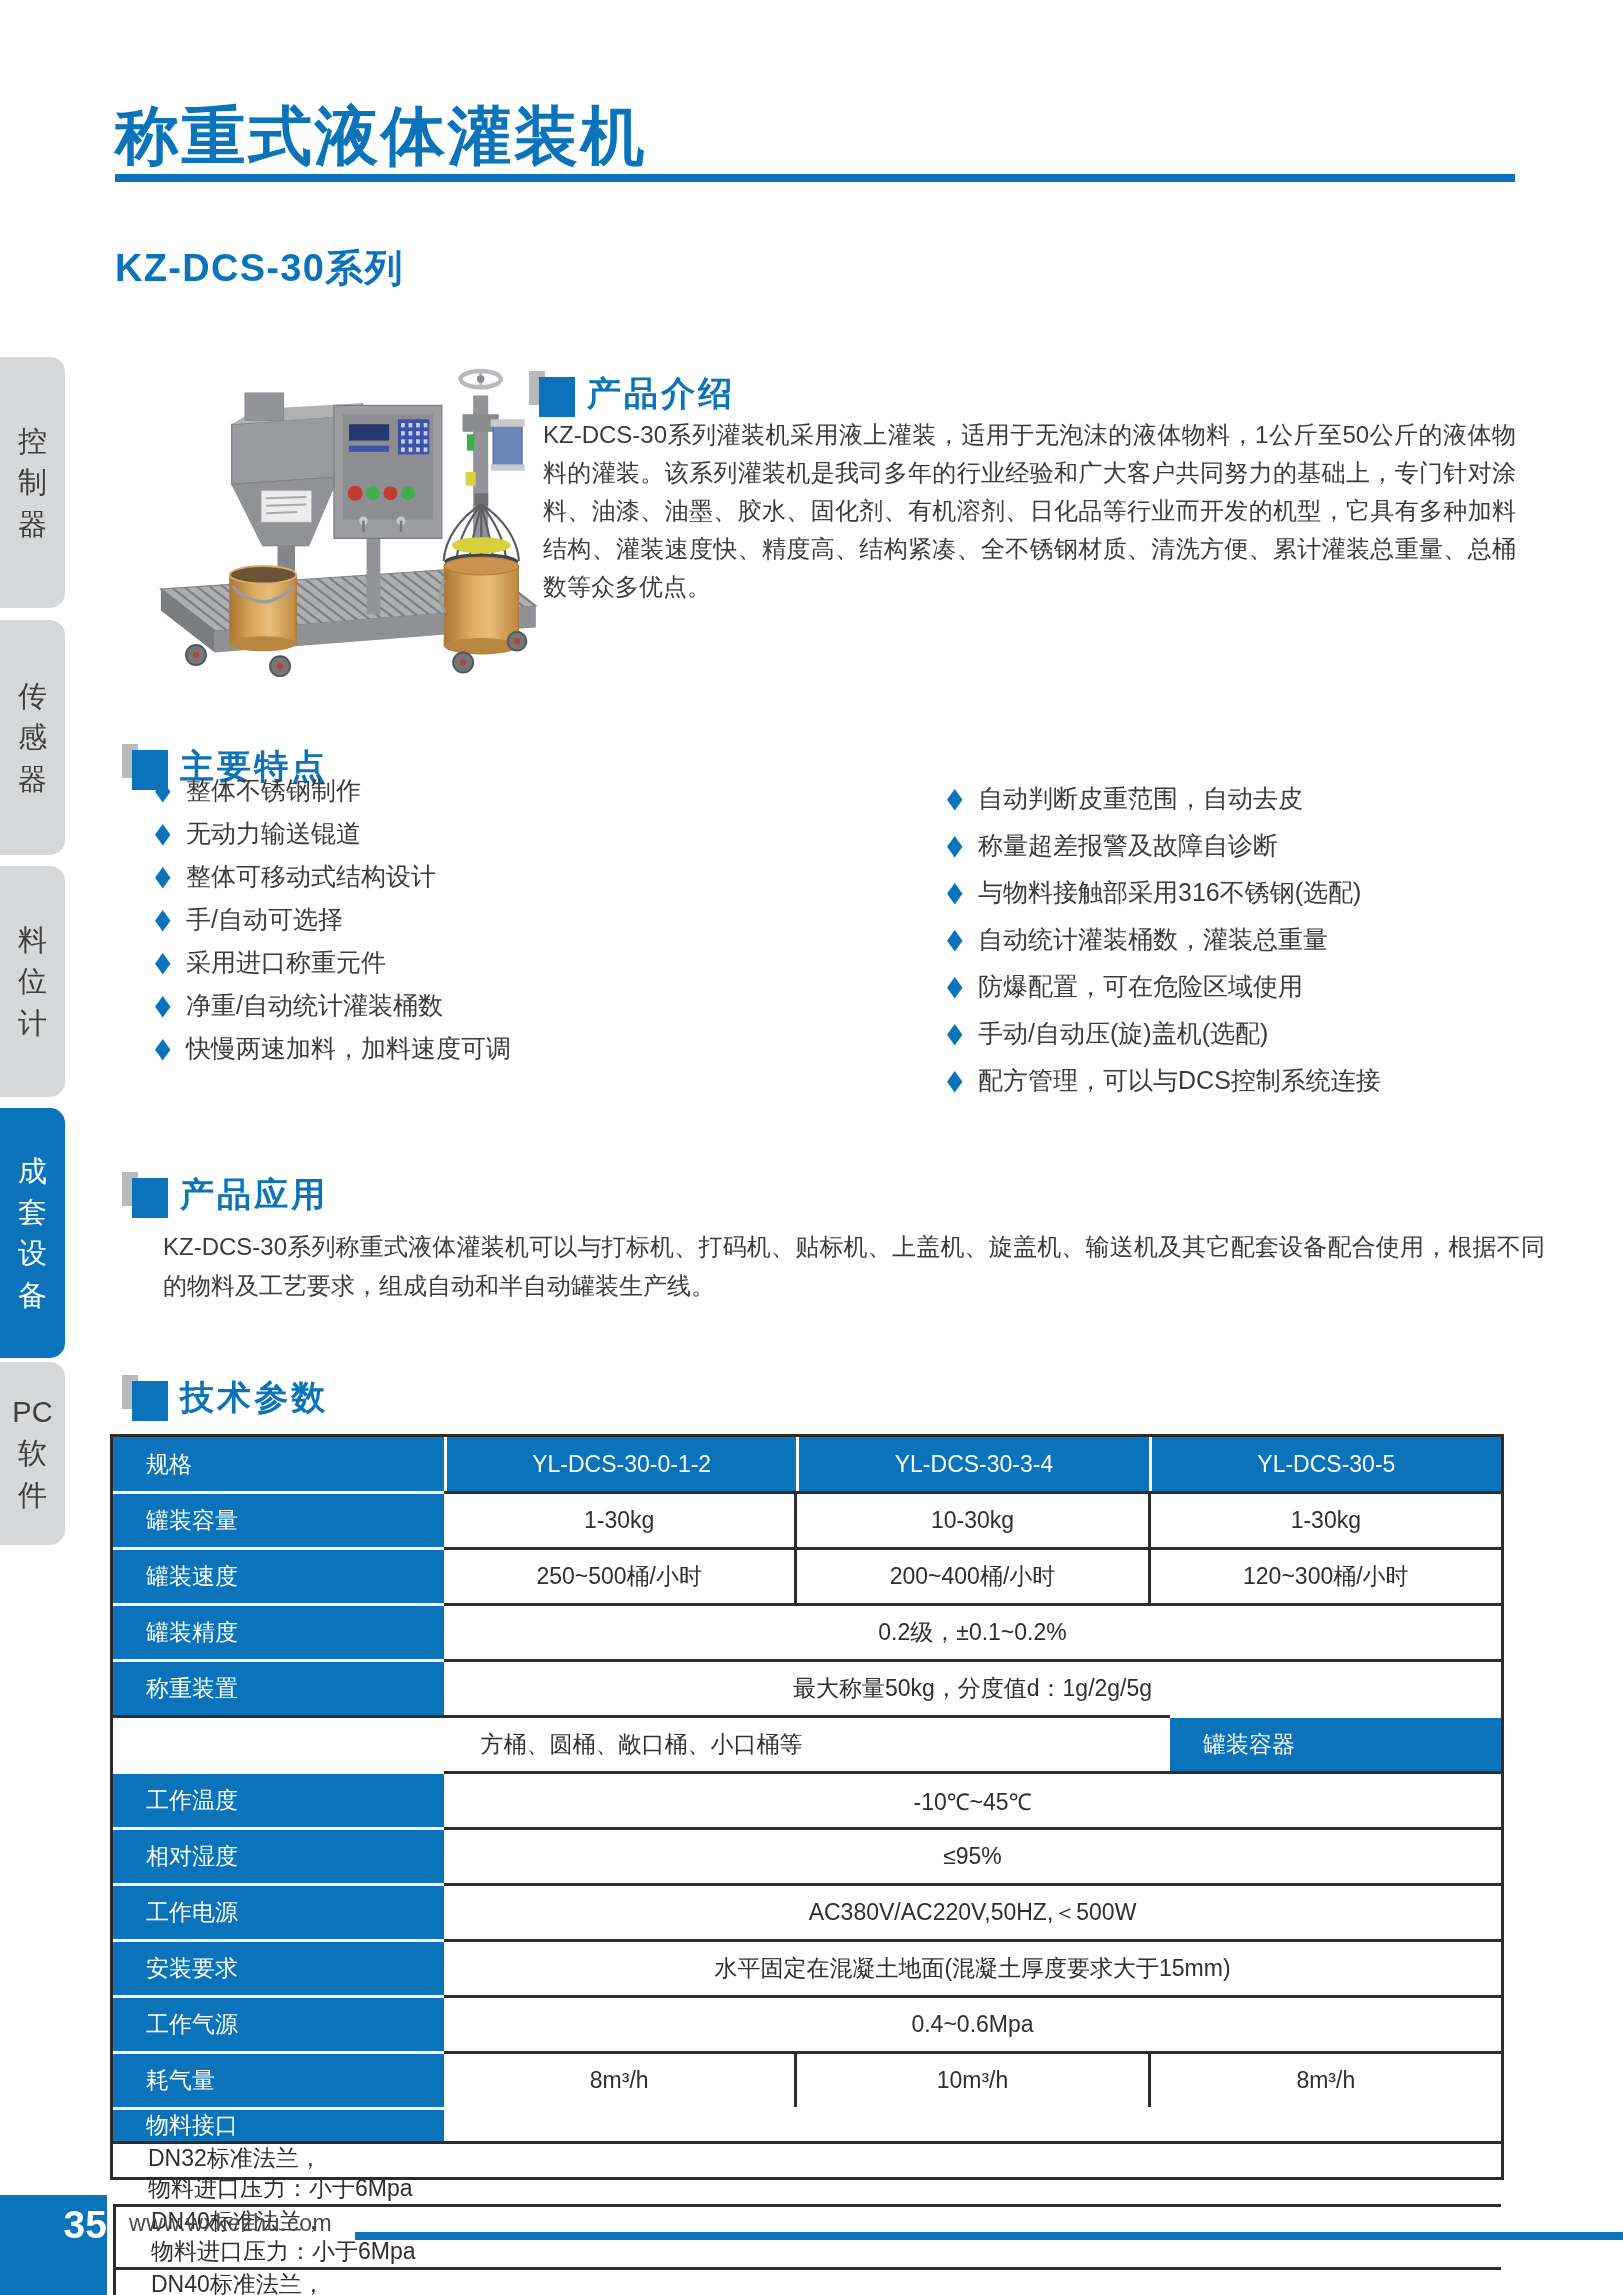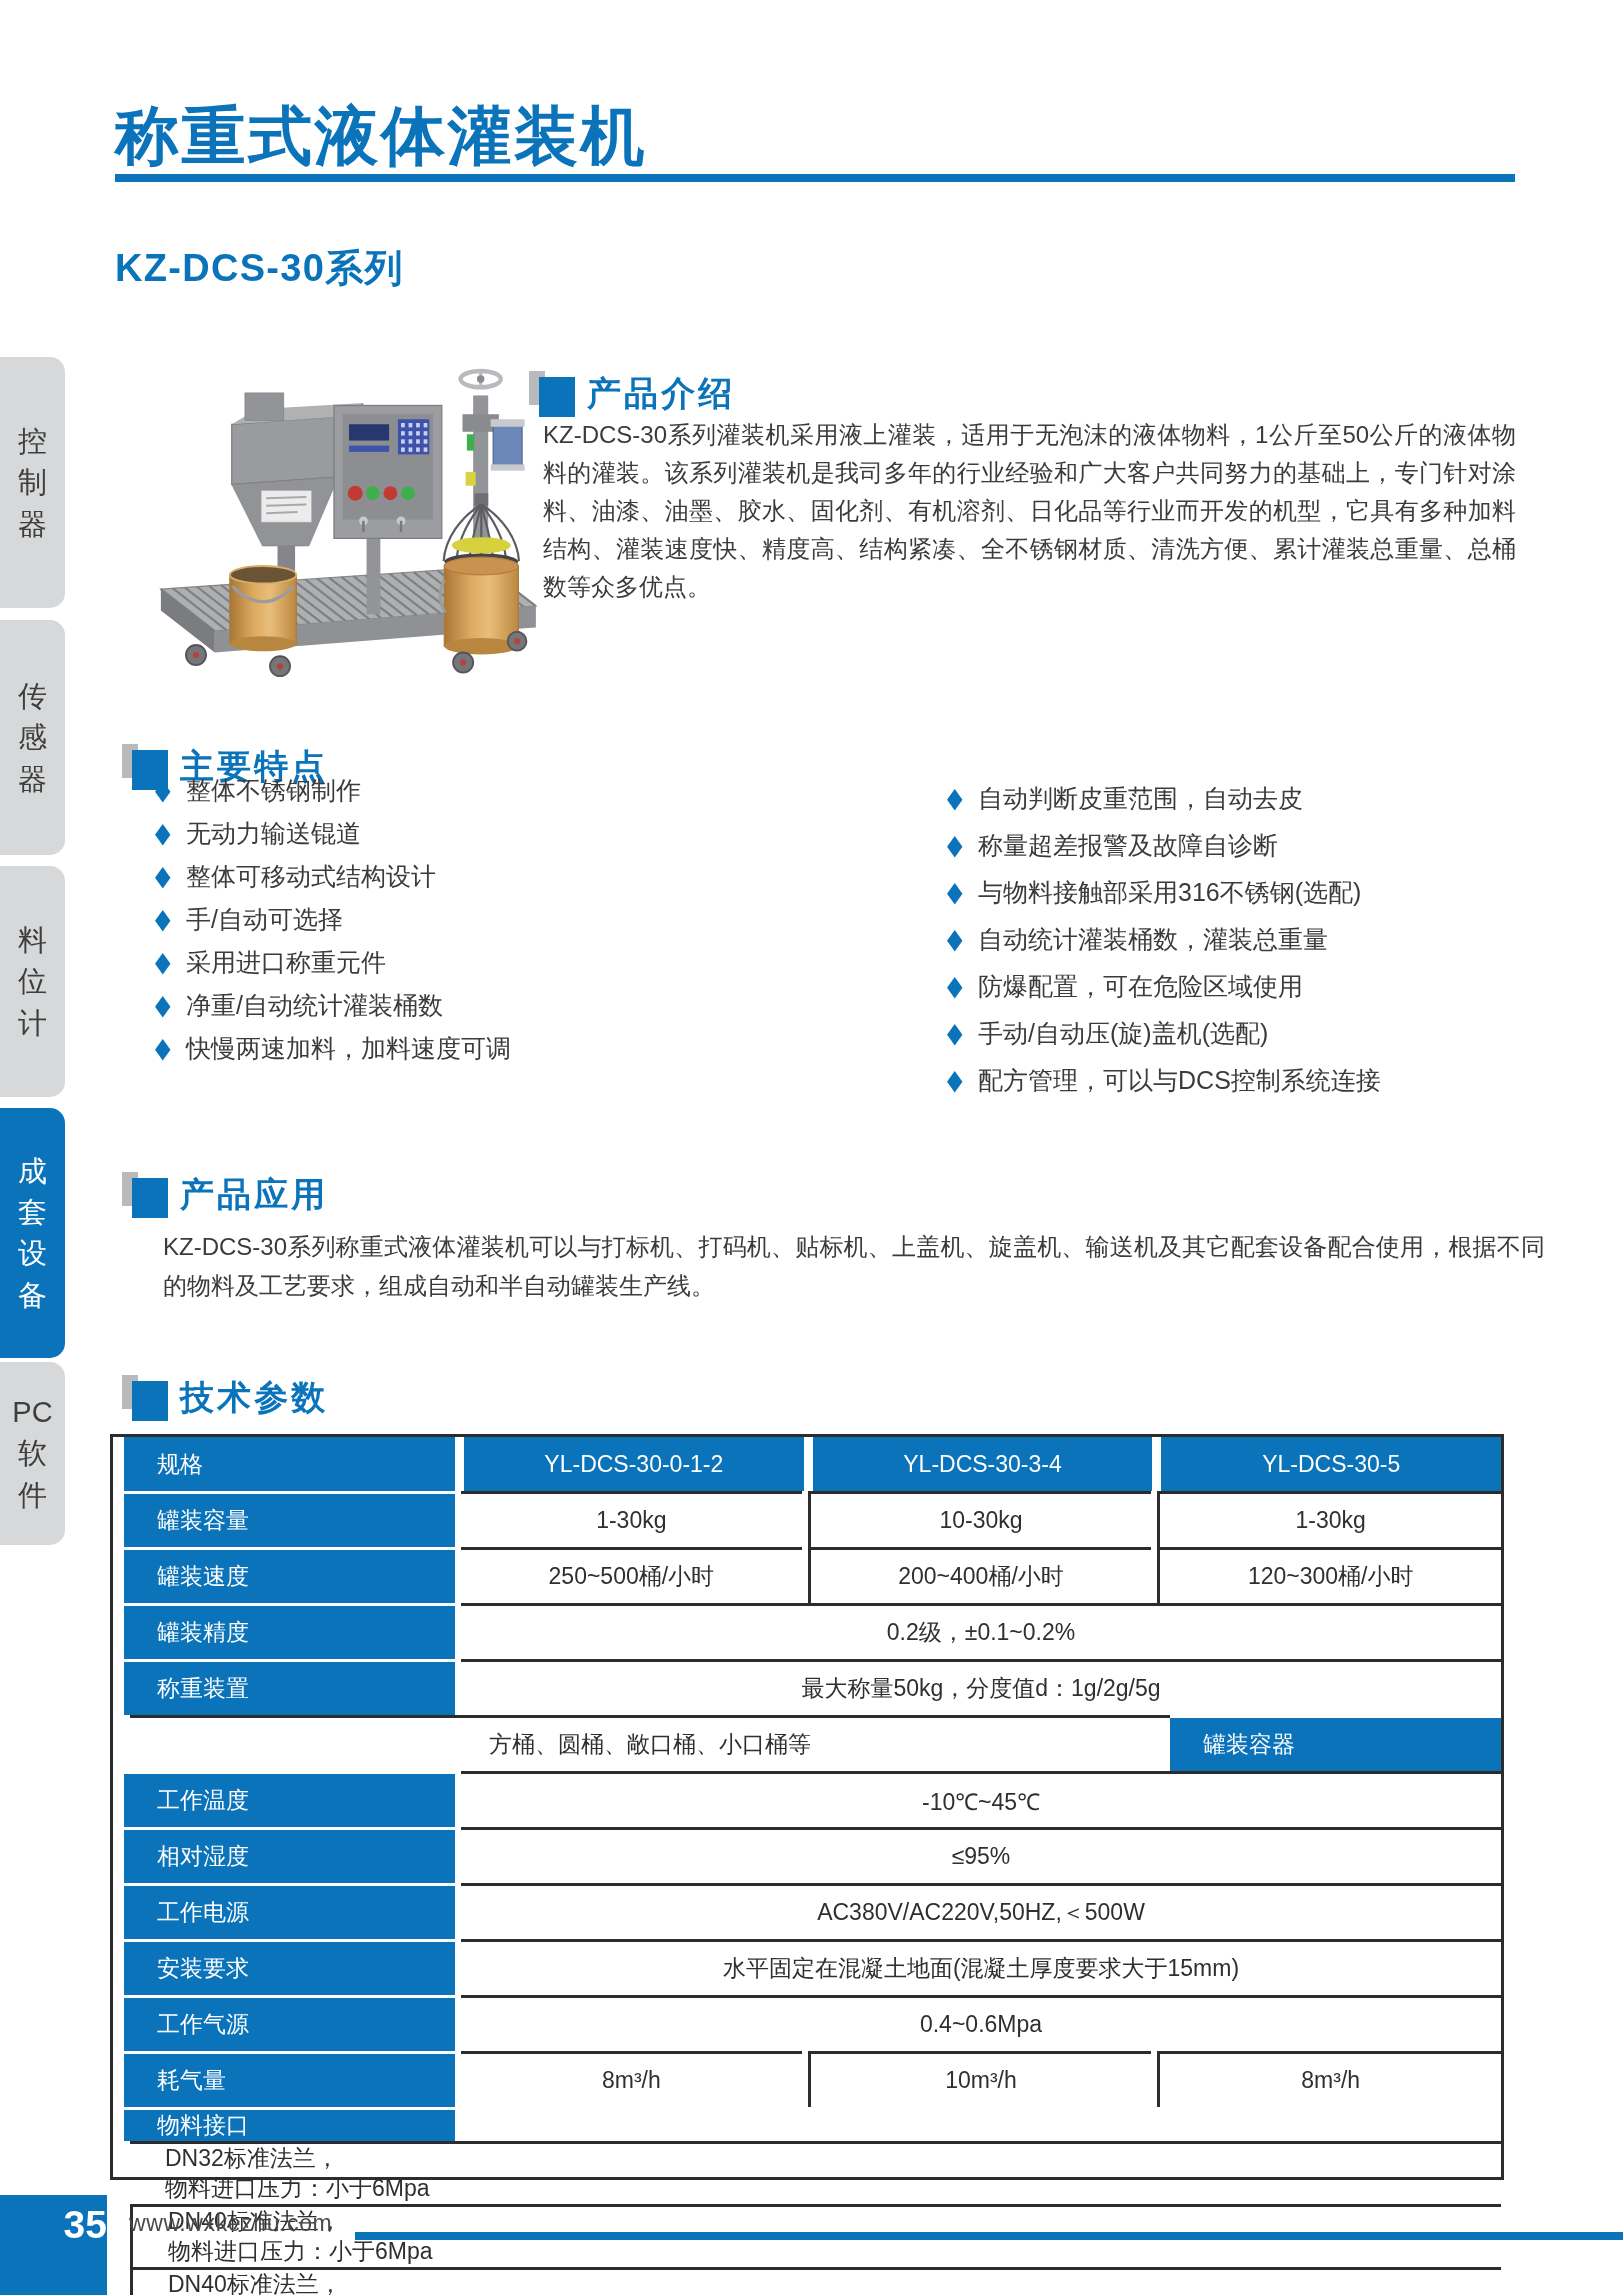--- a/index.html
+++ b/index.html
@@ -35,26 +35,26 @@
   .para{position:absolute;font-size:24px;line-height:38px;text-align:justify;color:var(--text);}
   
   .feat-col{position:absolute;display:flex;flex-direction:column;}
   .feat-col.left{left:152px;top:775px;gap:13px;}
   .feat-col.right{left:944px;top:783px;gap:17px;}
   .feat-row{display:flex;align-items:center;gap:12.5px;height:30px;}
   .diamond{display:inline-block;font-size:28px;color:var(--blue);transform:scaleX(.72);line-height:1;}
   .feat-text{font-size:25px;color:var(--text);white-space:nowrap;}
   
   .spec-table{position:absolute;left:110px;top:1434px;width:1394px;border:3.8px solid var(--border-dark);background:#fff;box-sizing:border-box;}
-  .srow{display:flex;height:56px;padding-left:11px;}
+  .srow{display:flex;height:56px;}
   .srow.head{height:54px;}
   .srow.tall{height:70px;flex-direction:column;}
   .cell{display:flex;align-items:center;box-sizing:border-box;font-size:23px;}
   .lcell{width:331px;min-width:331px;background:var(--blue);color:#fff;padding-left:33px;}
-  .dcell{flex:1 1 0;justify-content:center;color:#2F2F2F;text-align:center;margin-left:6px;}
+  .dcell{flex:1 1 0;justify-content:center;color:#2F2F2F;text-align:center;}
   .srow.head .dcell{background:var(--blue);color:#fff;border-left:3.1px solid #fff;font-weight:normal;}
   .srow:not(.head) .lcell{border-top:3.8px solid #fff;}
   .srow:not(.head) .dcell{border-top:3.8px solid var(--border-dark);}
   .srow:not(.head) .dcell + .dcell{border-left:3.1px solid var(--border-dark);}
   .dcell.pre{justify-content:flex-start;text-align:left;padding-left:35px;white-space:pre-line;line-height:1.3;}
   
   .pageno-box{position:absolute;left:0;top:2195px;width:107px;height:100px;background:var(--blue);
     display:flex;justify-content:flex-end;align-items:flex-start;padding-top:7.5px;box-sizing:border-box;
     color:#fff;font-size:39px;font-weight:bold;}
   .site{position:absolute;left:129px;top:2210px;font-size:23px;color:#4A4A4A;letter-spacing:0.6px;text-decoration:none;}

